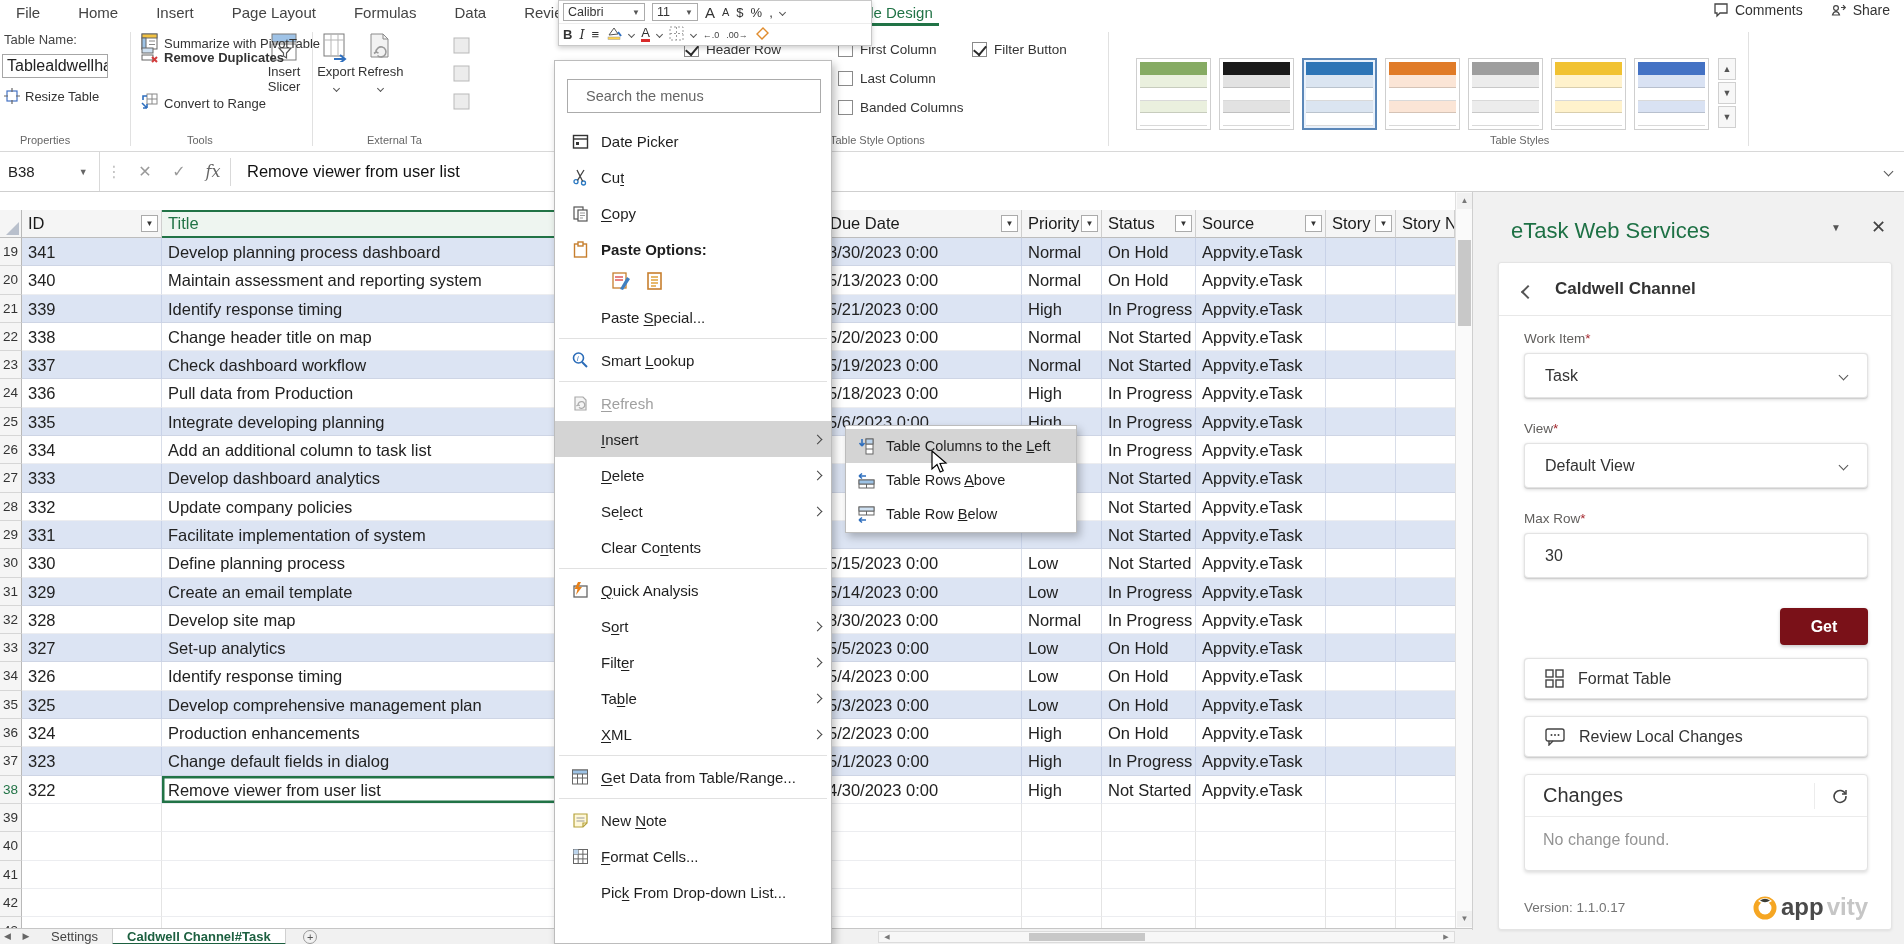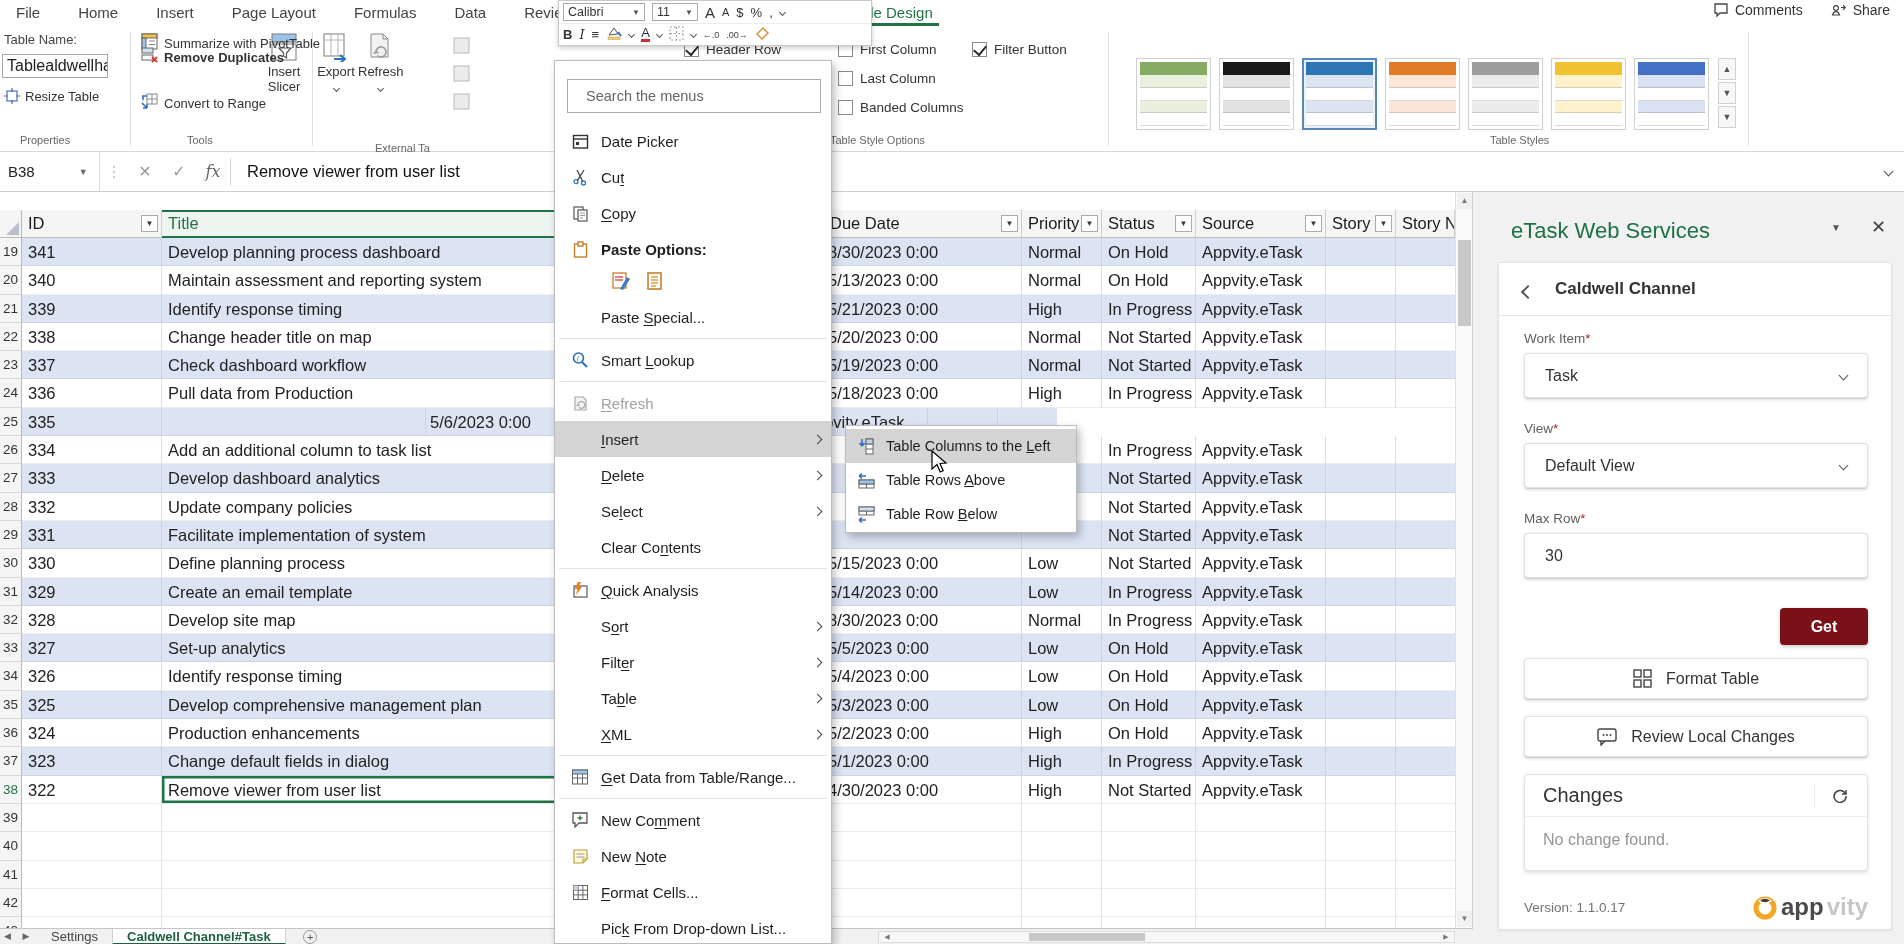--- a/index.html
+++ b/index.html
@@ -80,21 +80,21 @@
   #panel{left:1472px;top:192px;width:432px;height:738px;background:#f1f1f1;border-left:1px solid #cfcfcf;}
   #ptitle{position:absolute;left:38px;top:26px;font-size:22px;color:#1e7145;}
   #pcard{position:absolute;left:25px;top:70px;width:394px;height:668px;background:#fff;border:1px solid #e4e4e4;border-radius:3px;box-shadow:0 1px 3px rgba(0,0,0,.08);}
   .backchev{display:inline-block;width:10px;height:10px;border-left:2px solid #555;border-bottom:2px solid #555;transform:rotate(45deg);}
   .plabel{position:absolute;left:25px;font-size:13.5px;color:#605e5c;}
   .req{color:#a4262c;}
   .pbox{position:absolute;left:25px;width:344px;height:45px;border:1px solid #e3e3e3;border-radius:4px;
         box-shadow:0 1.6px 3.6px rgba(0,0,0,.13),0 .3px .9px rgba(0,0,0,.10);
         display:flex;align-items:center;padding:16px 20px;font-size:16px;color:#333;background:#fff;}
   .pbox .chev{margin-left:auto;border-color:#555;}
-  .pbtn{height:41px;font-size:16px;gap:14px;justify-content:center;}
+  .pbtn{height:41px;font-size:16px;gap:14px;}
   #getbtn{position:absolute;left:281px;top:345px;width:88px;height:37px;background:#7a1118;border-radius:4px;color:#fff;font-weight:bold;font-size:16px;display:flex;align-items:center;justify-content:center;box-shadow:0 1.6px 3.6px rgba(0,0,0,.2);}
   #changesbox{position:absolute;left:25px;top:511px;width:344px;height:97px;border:1px solid #e3e3e3;border-radius:4px;box-shadow:0 1.6px 3.6px rgba(0,0,0,.13);background:#fff;}
   #chg-hdr{height:42px;border-bottom:1px solid #ececec;display:flex;align-items:center;padding:0 18px;font-size:20px;color:#333;}
   #chg-refresh{margin-left:auto;border-left:1px solid #ececec;padding-left:16px;height:26px;display:flex;align-items:center;}
   #chg-empty{padding:14px 18px;font-size:16px;color:#949494;}
   #pfooter{position:absolute;left:25px;top:630px;width:344px;display:flex;align-items:center;font-size:13.5px;color:#737373;}
   #plogo{margin-left:auto;display:flex;align-items:center;gap:3px;font-weight:bold;font-size:24px;}
   #plogo .d{color:#4a4a4a;}#plogo .l{color:#c6c6c6;}
   
   #minibar{left:558px;top:0;width:314px;height:46px;background:#fff;border:1px solid #c8c8c8;box-shadow:0 2px 5px rgba(0,0,0,.2);font-size:13px;z-index:40;}
@@ -269,21 +269,21 @@
       </div>
     <div class="abs" id="gal-arrows">
       <div class="galbtn">▲</div>
       <div class="galbtn">▼</div>
       <div class="galbtn">▼</div>
     </div>
     <div class="vsep" style="left:1748px;"></div>
 
     <span class="glabel" style="left:20px;">Properties</span>
     <span class="glabel" style="left:187px;">Tools</span>
-    <span class="glabel" style="left:375px;margin-top:8px;">External Ta</span>
+    <span class="glabel" style="left:367px;">External Ta</span>
     <span class="glabel" style="left:830px;">Table Style Options</span>
     <span class="glabel" style="left:1490px;">Table Styles</span>
   <div class="toolrow" style="left: 140px; top: 6px;">
         <span><svg width="19" height="19" viewBox="0 0 19 19">
             <rect x="2" y="2" width="15" height="15" fill="#fff" stroke="#666"></rect>
             <rect x="2" y="2" width="15" height="4" fill="#f2c242" stroke="#666"></rect>
             <rect x="2" y="6" width="4" height="11" fill="#9dc3e6" stroke="#666"></rect>
             <path d="M9 9h6M9 12.5h6" stroke="#888"></path>
           </svg></span>
         <span>Summarize with PivotTable</span>
@@ -422,20 +422,21 @@
           <div class="gc c-due">5/18/2023 0:00</div>
           <div class="gc c-pri">High</div>
           <div class="gc c-status">In Progress</div>
           <div class="gc c-src">Appvity.eTask</div>
           <div class="gc c-story"></div>
           <div class="gc c-storyn"></div>
         </div>
         <div class="grow banded">
           <div class="gc c-num">25</div>
           <div class="gc c-id">335</div>
+          <div class="gc c-title">Integrate developing planning</div>
           <div class="gc c-gap"></div>
           <div class="gc c-due">5/6/2023 0:00</div>
           <div class="gc c-pri">High</div>
           <div class="gc c-status">In Progress</div>
           <div class="gc c-src">Appvity.eTask</div>
           <div class="gc c-story"></div>
           <div class="gc c-storyn"></div>
         </div>
         <div class="grow white">
           <div class="gc c-num">26</div>
@@ -879,29 +880,20 @@
               <rect x="1.5" y="2" width="15" height="14" fill="#fff" stroke="#666"></rect>
               <rect x="1.5" y="2" width="15" height="4" fill="#9dc3e6" stroke="#666"></rect>
               <path d="M1.5 10h15M6.5 6v10M11.5 6v10" stroke="#666"></path>
             </svg>
           </span>
           <span class="lab"><u>G</u>et Data from Table/Range...</span>
         </div>
         <div class="msep"></div>
         <div class="mi">
           <span class="icn">
-            <svg width="18" height="18" viewBox="0 0 18 18">
-              <path d="M2 2h14v10H8l-4 4v-4H2z" fill="#fff" stroke="#555" stroke-width="1.3"></path>
-              <path d="M9 4.5v5M6.5 7h5" stroke="#3b7a3f" stroke-width="1.4"></path>
-            </svg>
-          </span>
-          <span class="lab">New Co<u>m</u>ment</span>
-        </div>
-        <div class="mi">
-          <span class="icn">
             <svg width="17" height="17" viewBox="0 0 17 17">
               <path d="M2 2h13v9l-4 4H2z" fill="#fff8d8" stroke="#b5a23c" stroke-width="1.2"></path>
               <path d="M11 15v-4h4" fill="none" stroke="#b5a23c" stroke-width="1.2"></path>
               <path d="M4.5 6h8M4.5 9h8" stroke="#999"></path>
             </svg>
           </span>
           <span class="lab">New <u>N</u>ote</span>
         </div>
         <div class="mi">
           <span class="icn">

